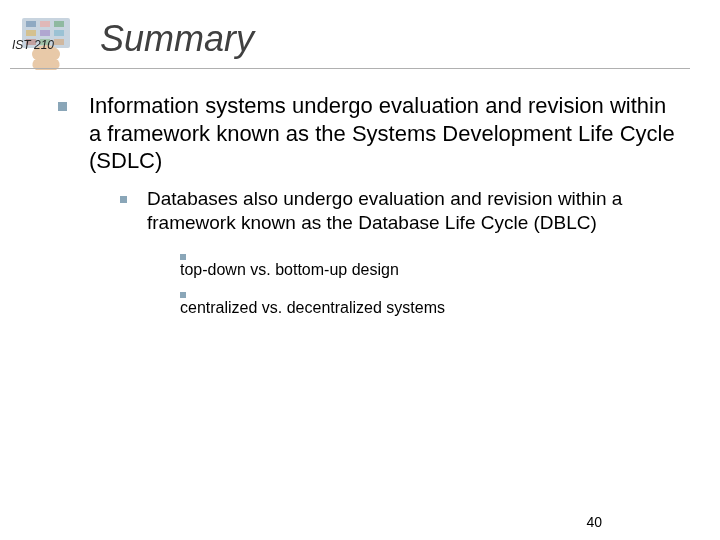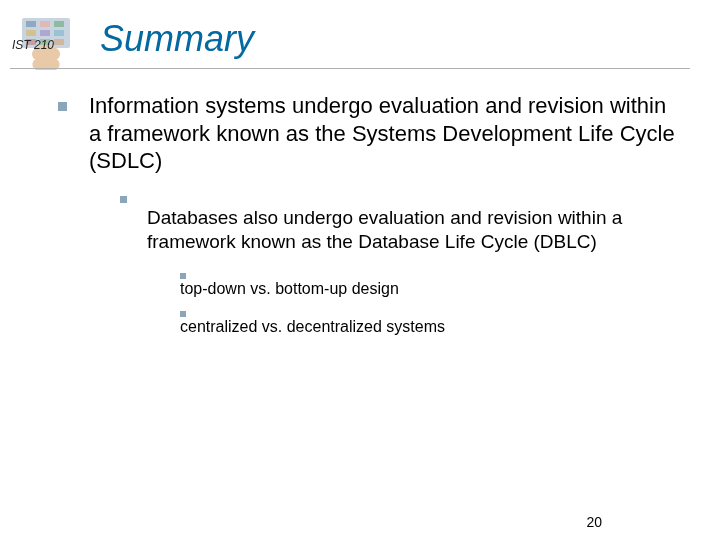--- a/index.html
+++ b/index.html
@@ -43,21 +43,21 @@
     color: #222;
     white-space: nowrap;
   }
   .title {
     position: absolute;
     left: 100px;
     top: 18px;
     font-family: Verdana, sans-serif;
     font-size: 36px;
     font-style: italic;
-    color: #0369a1;
+    color: #404040;
     font-weight: 400;
   }
   .title-underline {
     position: absolute;
     left: 10px;
     top: 68px;
     width: 680px;
     height: 1px;
     background: #b0b0b0;
   }
@@ -97,21 +97,21 @@
     line-height: 1.28;
   }
   .lvl2 .bullet {
     width: 7px;
     height: 7px;
     background: #8aa6b8;
     flex: 0 0 auto;
     margin-top: 9px;
     margin-right: 20px;
   }
-  .lvl2 .txt { flex: 1; margin-top: 19px; }
+  .lvl2 .txt { flex: 1; }
   .lvl3-group {
     margin-left: 60px;
     margin-top: 10px;
   }
   .lvl3 {
     display: flex;
     align-items: flex-start;
     margin-bottom: 3px;
     font-size: 16px;
     line-height: 1.3;
@@ -184,15 +184,15 @@
         </div>
         <div class="lvl3">
           <div class="bullet"></div>
           <div class="txt">centralized vs. decentralized systems</div>
         </div>
       </div>
     </div>
 
   </div>
 
-  <div class="page-number">20</div>
+  <div class="page-number">40</div>
 
 </div>
 
 </body></html>

